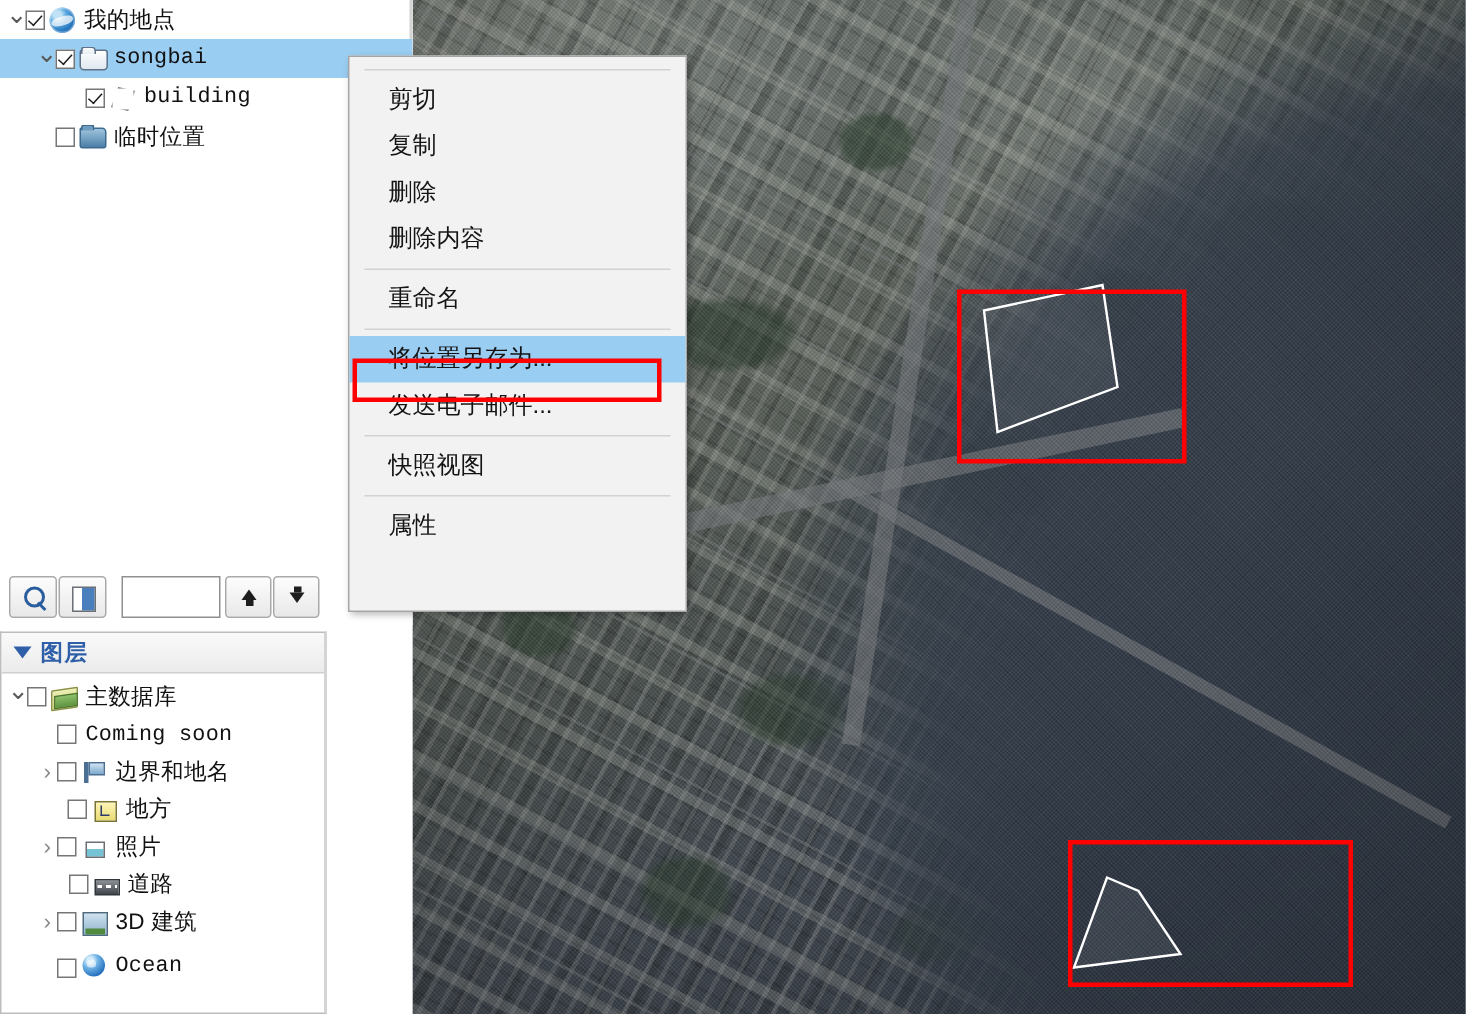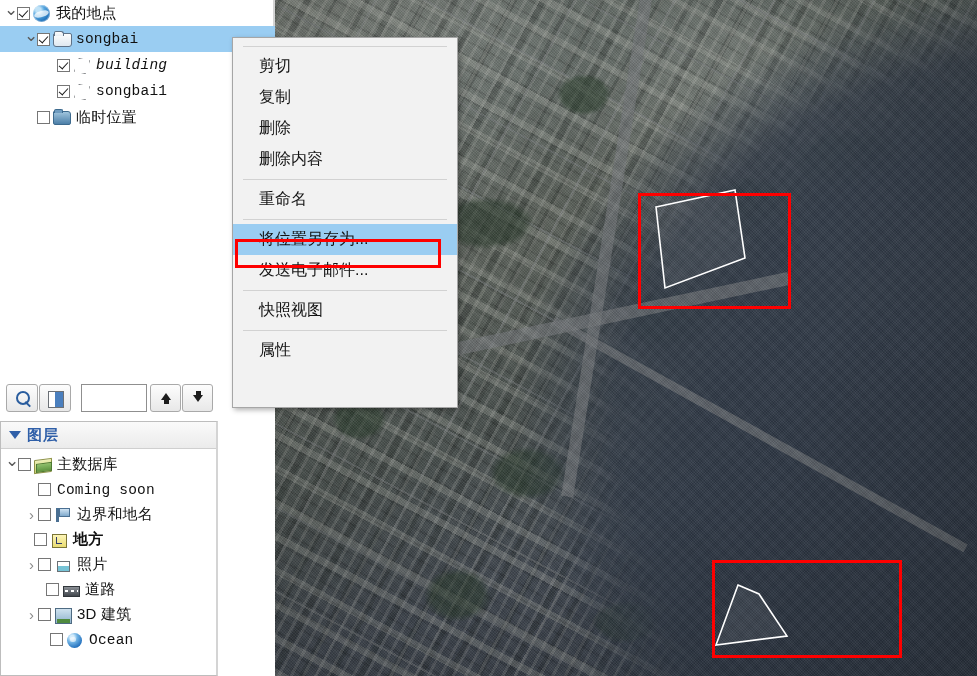--- a/index.html
+++ b/index.html
@@ -337,35 +337,27 @@
             <span class="tlabel">我的地点</span>
           </li>
           <li class="trow sel" style="padding-left: 24px;">
             <span class="twist" style="font-size: 17px; position: relative; top: -4px;">⌄</span>
             <span class="cbx on"></span>
             <span class="ticon">
               <i class="ic-folder-open"></i>
             </span>
             <span class="tlabel mono">songbai</span>
           </li>
-          <li class="trow" style="padding-left: 44px; font-style: italic;">
+          <li class="trow" style="padding-left: 44px;">
             <span class="twist empty"></span>
             <span class="cbx on"></span>
             <span class="ticon">
               <i class="ic-poly"></i>
             </span>
             <span class="tlabel mono">building</span>
-          </li>
-          <li class="trow" style="padding-left: 44px;">
-            <span class="twist empty"></span>
-            <span class="cbx on"></span>
-            <span class="ticon">
-              <i class="ic-poly"></i>
-            </span>
-            <span class="tlabel mono">songbai1</span>
           </li>
           <li class="trow" style="padding-left: 24px;">
             <span class="twist empty"></span>
             <span class="cbx"></span>
             <span class="ticon">
               <i class="ic-folder"></i>
             </span>
             <span class="tlabel">临时位置</span>
           </li>
         </ul>
@@ -408,21 +400,21 @@
             <span class="tlabel mono">Coming soon</span>
           </li>
           <li class="trow" style="padding-left: 24px;">
             <span class="twist" style="font-size: 15px; color: rgb(138, 138, 138);">›</span>
             <span class="cbx"></span>
             <span class="ticon">
               <i class="ic-flag"></i>
             </span>
             <span class="tlabel">边界和地名</span>
           </li>
-          <li class="trow" style="padding-left: 20px; font-weight: bold;">
+          <li class="trow" style="padding-left: 31px;">
             <span class="twist empty"></span>
             <span class="cbx"></span>
             <span class="ticon">
               <i class="ic-place"></i>
             </span>
             <span class="tlabel">地方</span>
           </li>
           <li class="trow" style="padding-left: 24px;">
             <span class="twist" style="font-size: 15px; color: rgb(138, 138, 138);">›</span>
             <span class="cbx"></span>
@@ -440,21 +432,21 @@
             <span class="tlabel">道路</span>
           </li>
           <li class="trow" style="padding-left: 24px;">
             <span class="twist" style="font-size: 15px; color: rgb(138, 138, 138);">›</span>
             <span class="cbx"></span>
             <span class="ticon">
               <i class="ic-3d"></i>
             </span>
             <span class="tlabel">3D 建筑</span>
           </li>
-          <li class="trow" style="padding-left: 36px;">
+          <li class="trow" style="padding-left: 24px; align-items: flex-end;">
             <span class="twist empty"></span>
             <span class="cbx"></span>
             <span class="ticon">
               <i class="ic-ocean"></i>
             </span>
             <span class="tlabel mono">Ocean</span>
           </li>
         </ul>
     </div>
   </div>

